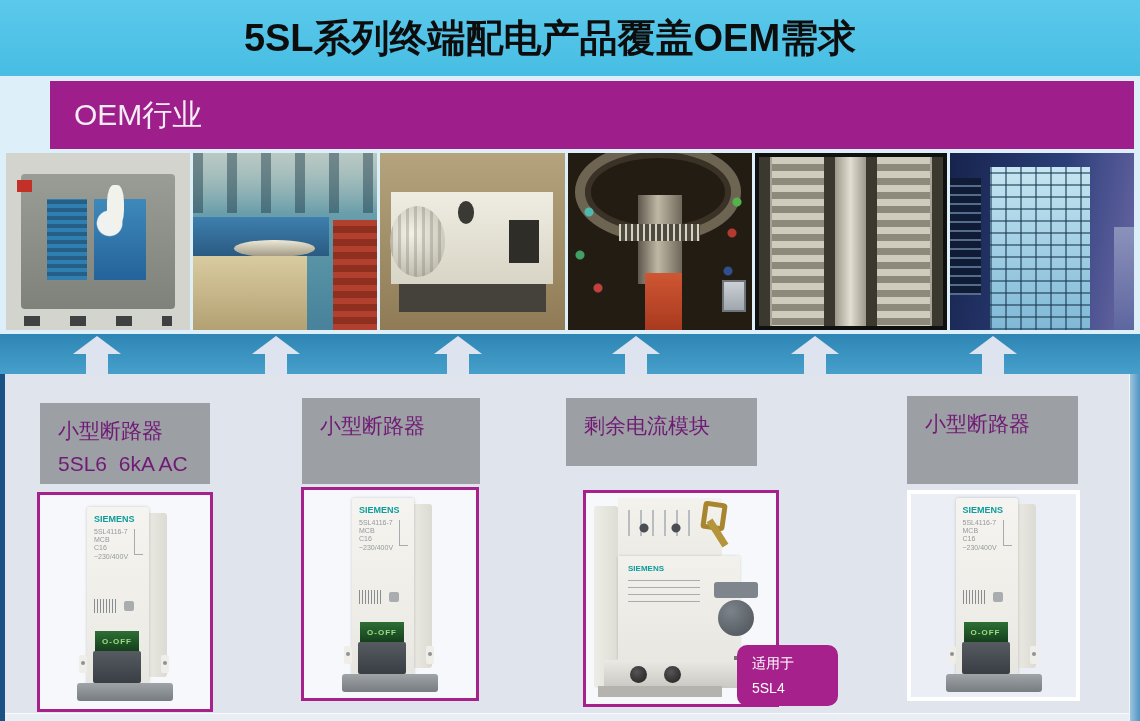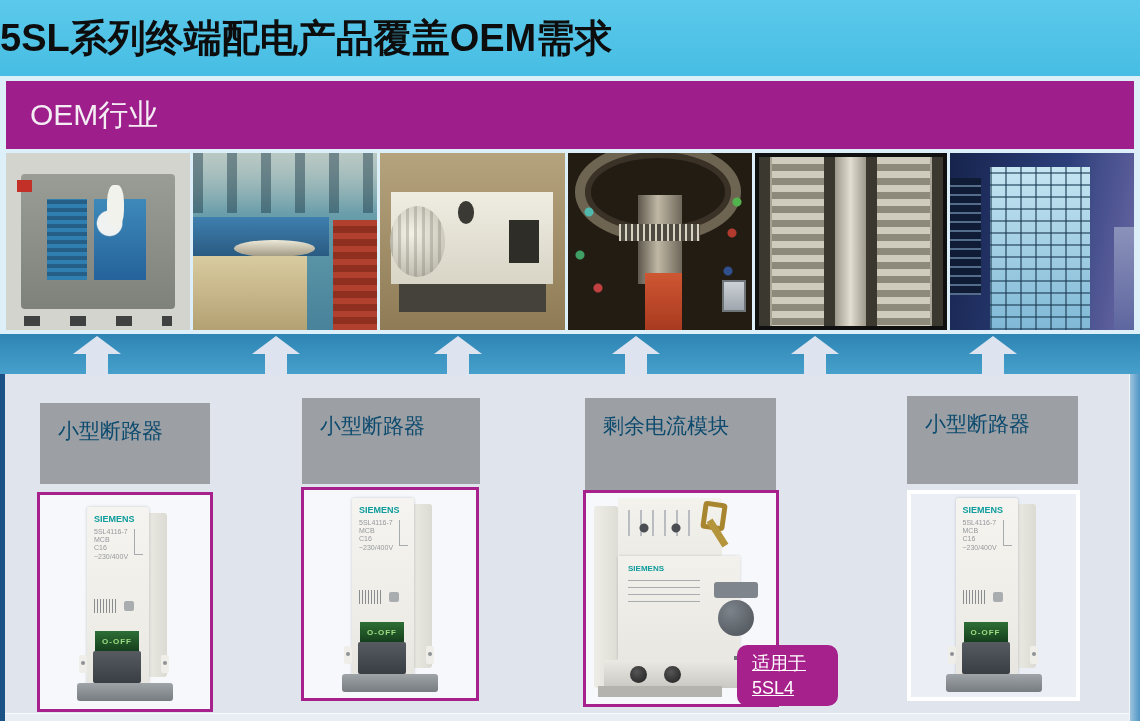--- a/index.html
+++ b/index.html
@@ -9,32 +9,33 @@
     font-family:"Liberation Sans","DejaVu Sans",sans-serif;
     background:#DFE4ED;
   }
 
   
   .top-band {
     position:absolute; left:0; top:0; width:1140px; height:76px;
     background:linear-gradient(180deg,#5BC9EB 0%,#47BDE3 100%);
   }
   .page-title {
-    width:100%; padding-top:13px; padding-right:40px;
+    width:100%; text-align:center; padding-top:13px; padding-right:40px;
     font-size:38px; font-weight:bold; color:#0d0d0d; letter-spacing:0px;
   }
 
   
   .panel {
     position:absolute; left:0; top:76px; width:1140px; height:258px;
     background:#DDEFF8; padding:5px 6px 4px 6px;
   }
   .oem-banner {
     height:68px; background:#9E1F8C; display:flex; align-items:center;
     padding-left:24px;
+    margin-left:44px;
   }
   .oem-banner span { color:#F4EDF4; font-size:30px; }
   .photo-strip { margin-top:4px; height:177px; display:flex; gap:3px; }
   .photo { position:relative; flex:1 1 0; overflow:hidden; }
 
   
   .p1 { background:#D4D4CE; }
   .p1 .cab { position:absolute; left:8%; top:12%; width:84%; height:76%;
     background:linear-gradient(180deg,#9A9C96,#7F817B); border-radius:4px; }
   .p1 .win1 { position:absolute; left:22%; top:26%; width:22%; height:46%;
@@ -145,26 +146,26 @@
 
   
   .footer-strip { position:absolute; left:0; top:713px; width:1140px; height:8px;
     background:#E9EEF5; border-top:1px solid #F8FBFD; z-index:0; }
   .edge-left { position:absolute; left:0; top:374px; width:5px; height:347px;
     background:#1A5286; z-index:2; }
   .edge-right { position:absolute; left:1129px; top:374px; width:11px; height:347px;
     background:linear-gradient(90deg,#9EC4DE,#4E95C5); border-left:1px solid #F0F5FA; z-index:2; }
 
   
-  .plabel { position:absolute; background:#9CA0A4; color:#0c4a6e;
+  .plabel { position:absolute; background:#9CA0A4; color:#701a75;
     padding:11px 0 0 18px; z-index:1; }
   .plabel div { font-size:21px; line-height:33px; white-space:pre; }
   .pl1{left:40px; top:403px; width:170px; height:81px;}
   .pl2{left:302px; top:398px; width:178px; height:86px;}
-  .pl3{left:585px; top:398px; width:191px; height:94px;}
+  .pl3{left:566px; top:398px; width:191px; height:68px;}
   .pl4{left:907px; top:396px; width:171px; height:88px;}
 
   
   .pbox { position:absolute; background:#F6F8FB; z-index:1; }
   .b1{left:37px; top:492px; width:176px; height:220px; border:3px solid #A6218B;}
   .b2{left:301px; top:487px; width:178px; height:214px; border:3px solid #A6218B;}
   .b3{left:583px; top:490px; width:196px; height:217px; border:3px solid #A6218B;}
   .b4{left:907px; top:490px; width:173px; height:211px; border:4px solid #FFFFFF; background:#EBEFF5;}
 
   
@@ -235,21 +236,21 @@
   .rcd-base::after { content:""; position:absolute; left:-6px; top:26px; width:124px; height:11px;
     background:#B4B3AD; }
   .rcd-hole { position:absolute; top:6px; width:17px; height:17px; border-radius:50%;
     background:radial-gradient(circle at 40% 35%,#555,#1E1E1E); }
   .rcd-hole.h1{left:26px} .rcd-hole.h2{left:60px}
 
   
   .callout { position:absolute; left:737px; top:645px; width:101px; height:61px;
     background:#A6218B; border-radius:10px; z-index:3; color:#FFFFFF;
     padding:6px 0 0 15px; }
-  .callout div { font-size:18px; line-height:25px;text-decoration:underline; }
+  .callout div { font-size:14px; line-height:25px; }
 </style>
 </head>
 <body>
 
 <div id="slide">
 
   <div class="top-band">
     <div class="page-title">5SL系列终端配电产品覆盖OEM需求</div>
   </div>
 
@@ -328,20 +329,21 @@
         <div class="stem"></div>
       </div>
   </div>
 
   <div class="footer-strip"></div>
   <div class="edge-left"></div>
   <div class="edge-right"></div>
 
   <div class="plabel pl1">
     <div>小型断路器</div>
+    <div>5SL6  6kA AC</div>
   </div>
   <div class="plabel pl2">
     <div>小型断路器</div>
   </div>
   <div class="plabel pl3">
     <div>剩余电流模块</div>
   </div>
   <div class="plabel pl4">
     <div>小型断路器</div>
   </div>

